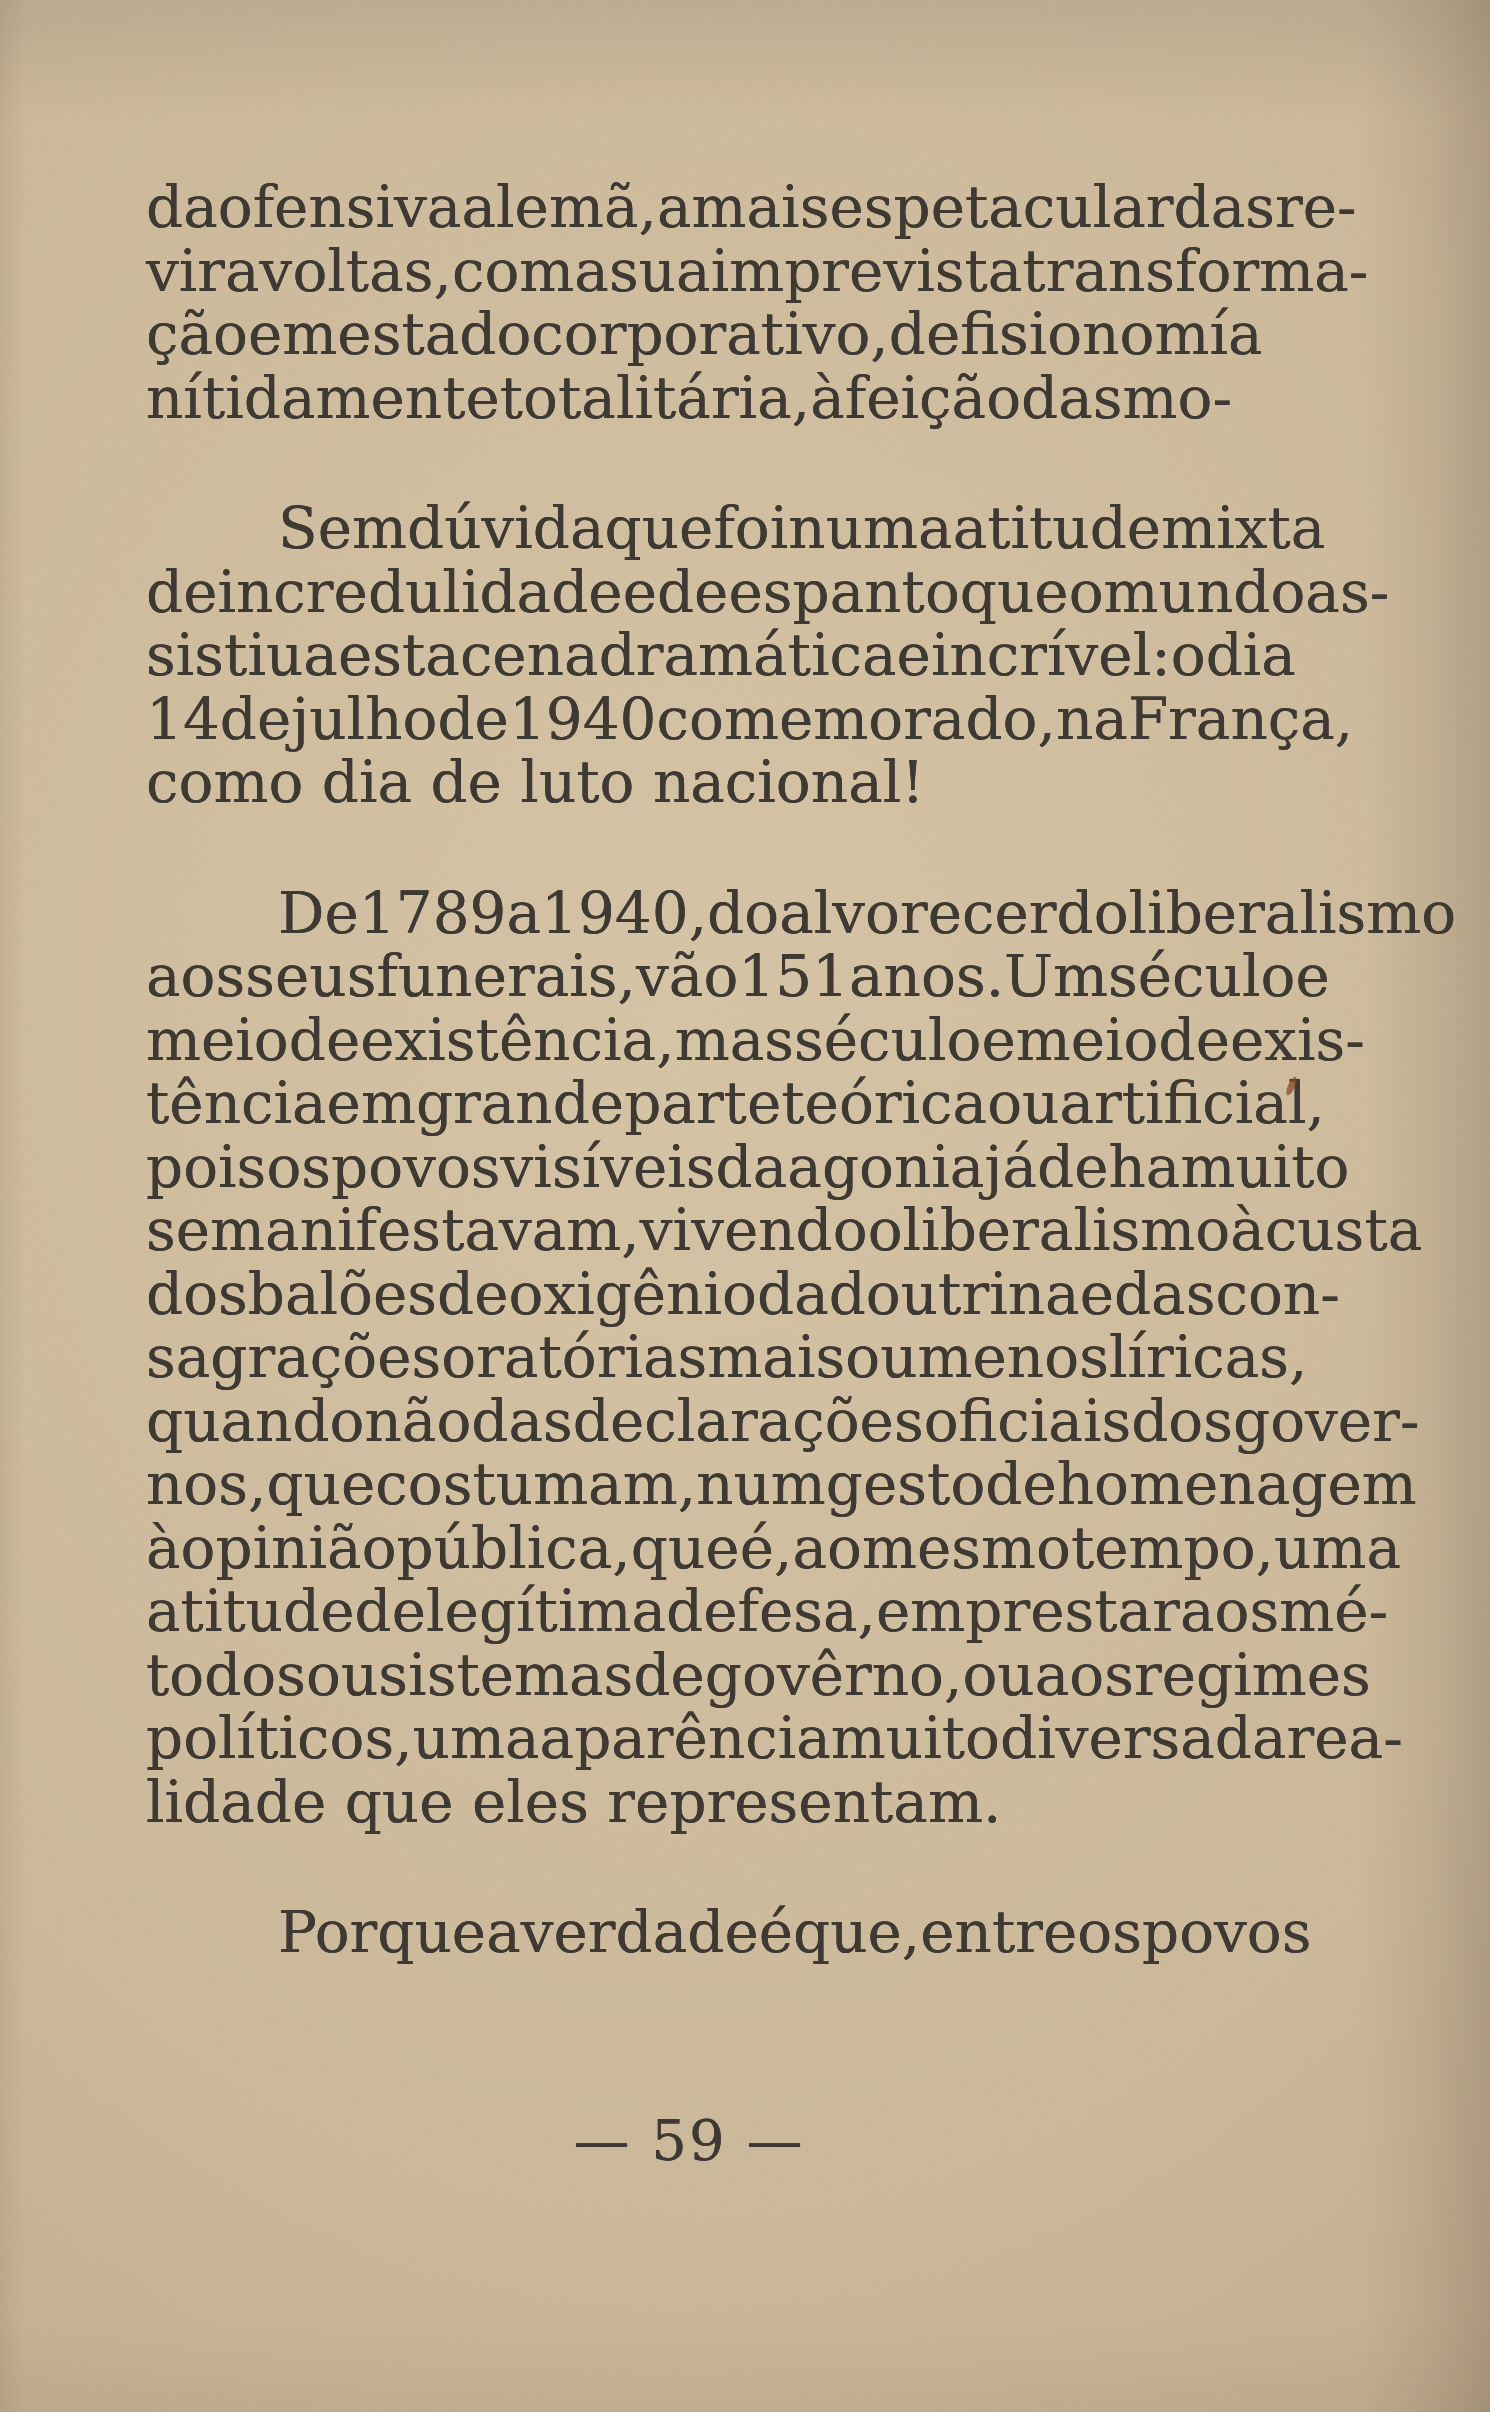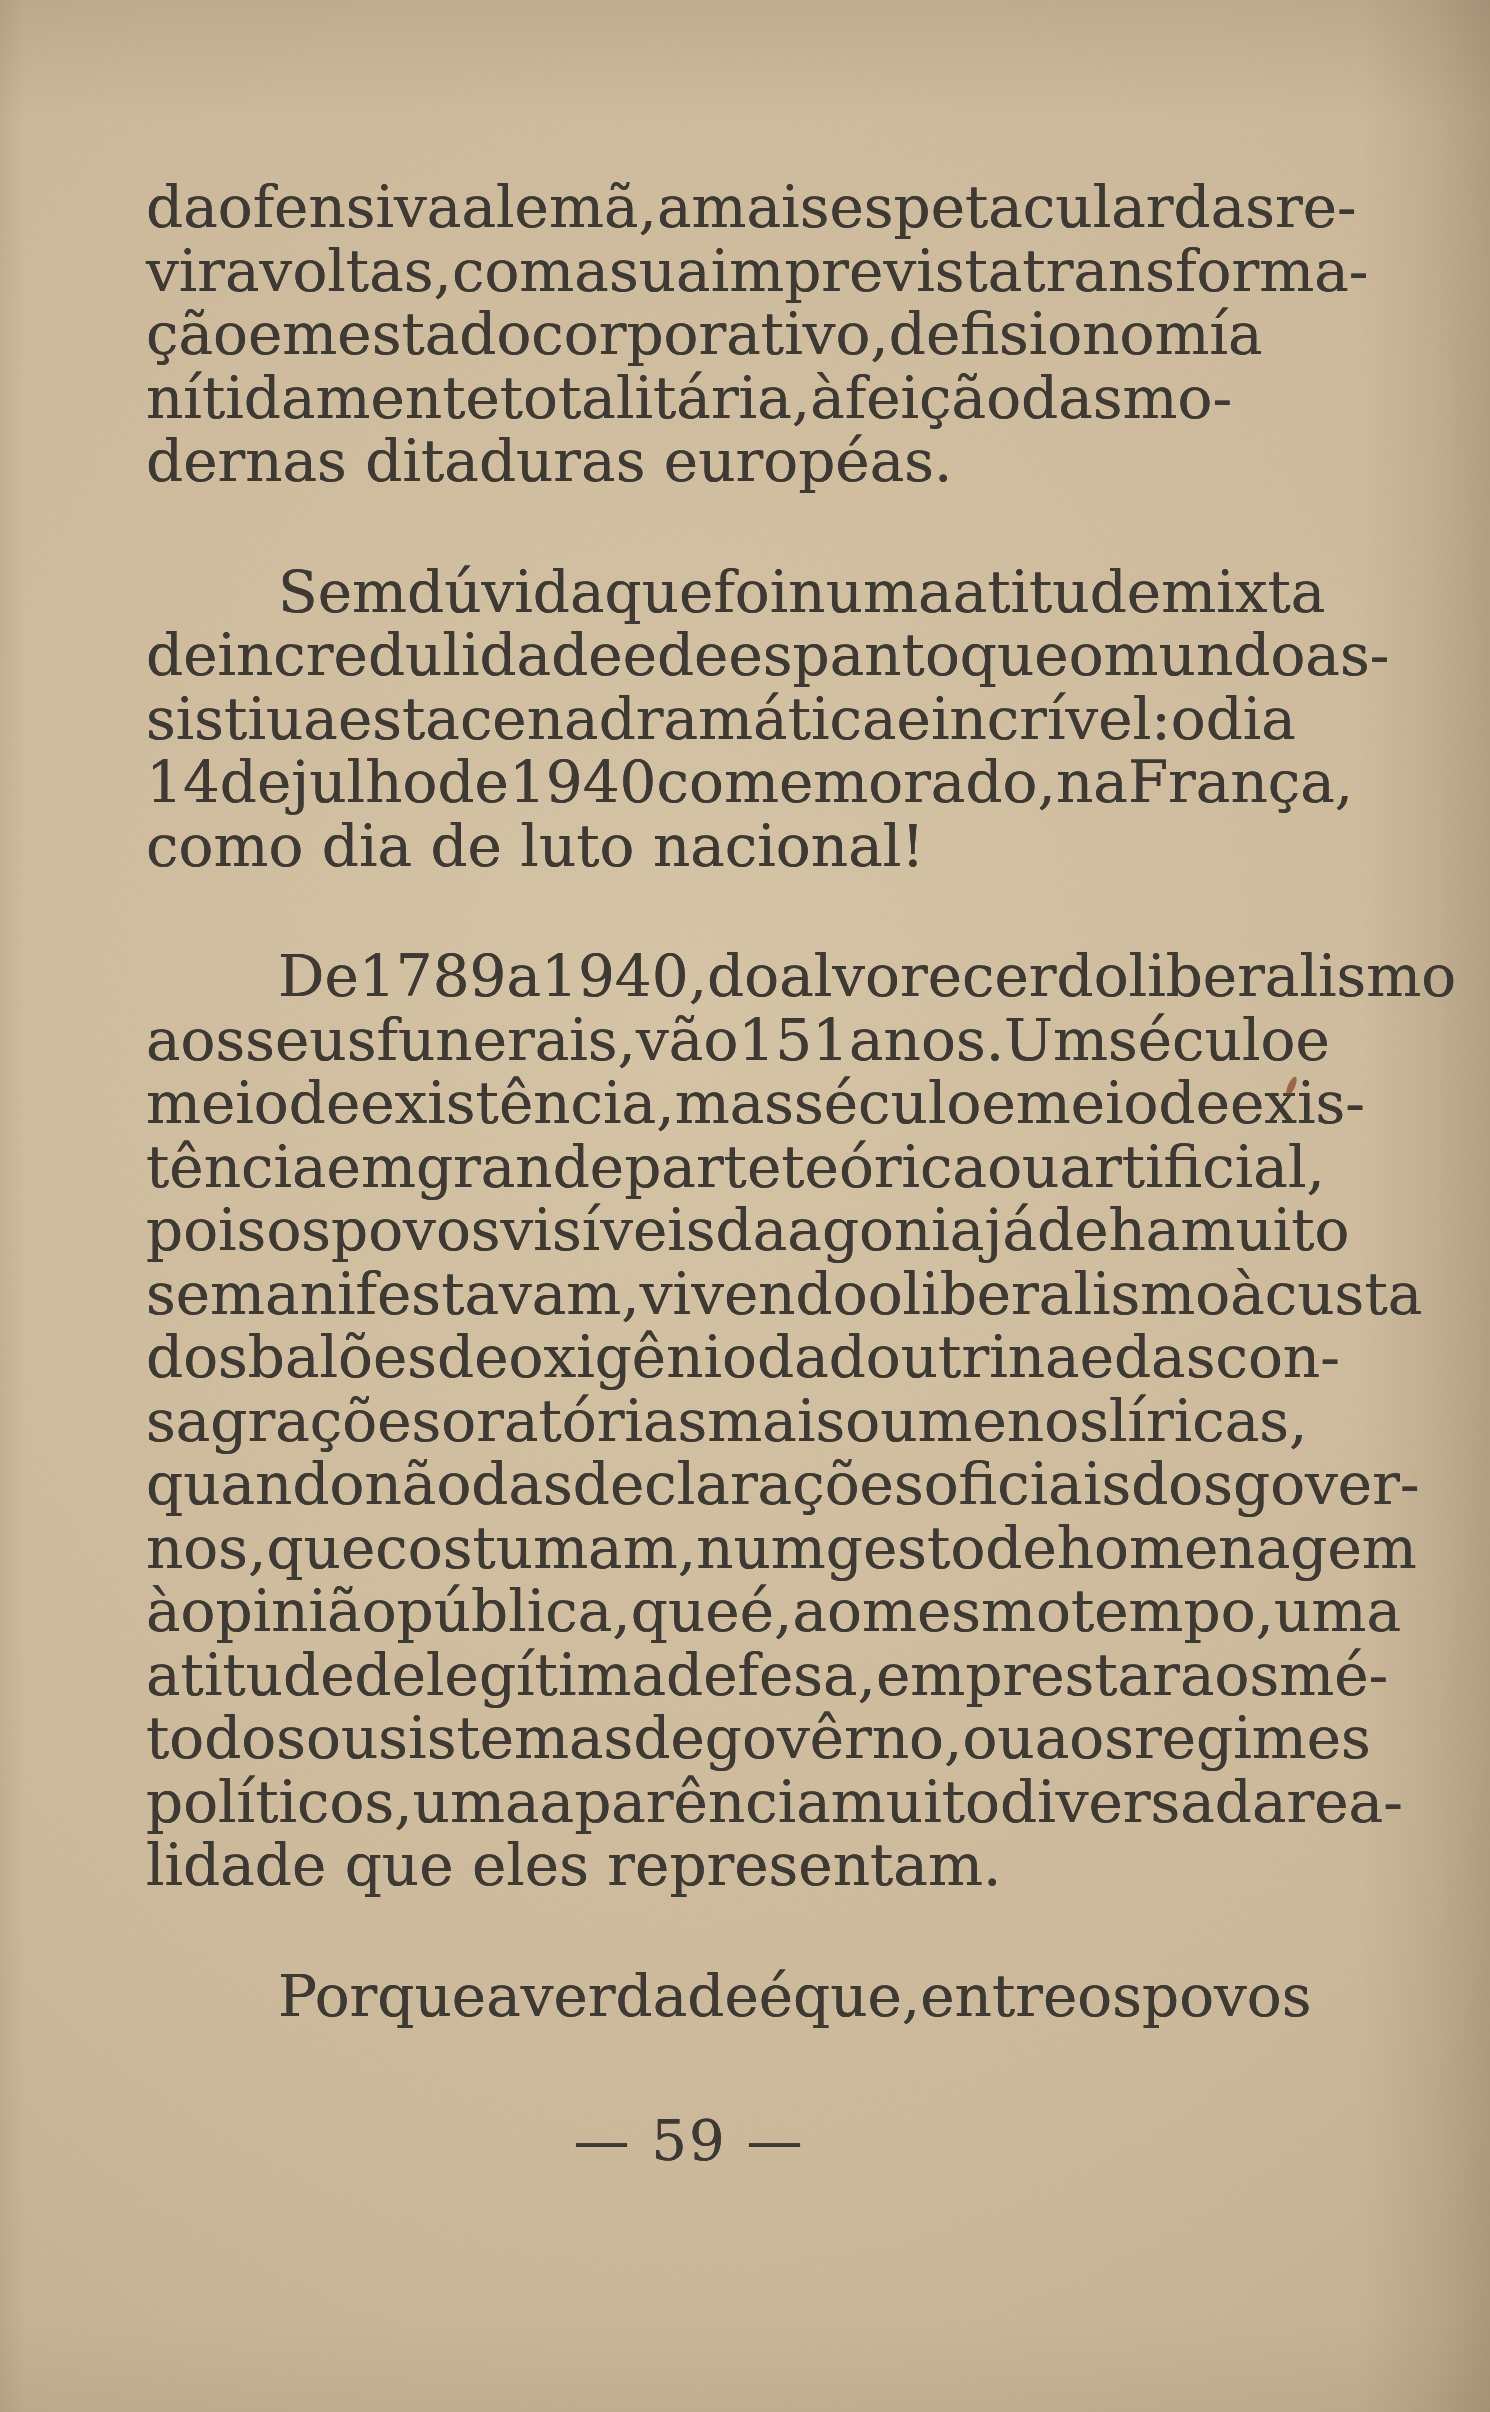--- a/index.html
+++ b/index.html
@@ -130,21 +130,20 @@
           <span class="word">fisionomía</span>
         </div>
         <div class="line justify">
           <span class="word">nítidamente</span>
           <span class="word">totalitária,</span>
           <span class="word">à</span>
           <span class="word">feição</span>
           <span class="word">das</span>
           <span class="word">mo-</span>
         </div>
-        <div class="line flush">dernas ditaduras européas.</div>
       </div>
       <div class="paragraph">
         <div class="line justify indent">
           <span class="word">Sem</span>
           <span class="word">dúvida</span>
           <span class="word">que</span>
           <span class="word">foi</span>
           <span class="word">numa</span>
           <span class="word">atitude</span>
           <span class="word">mixta</span>

